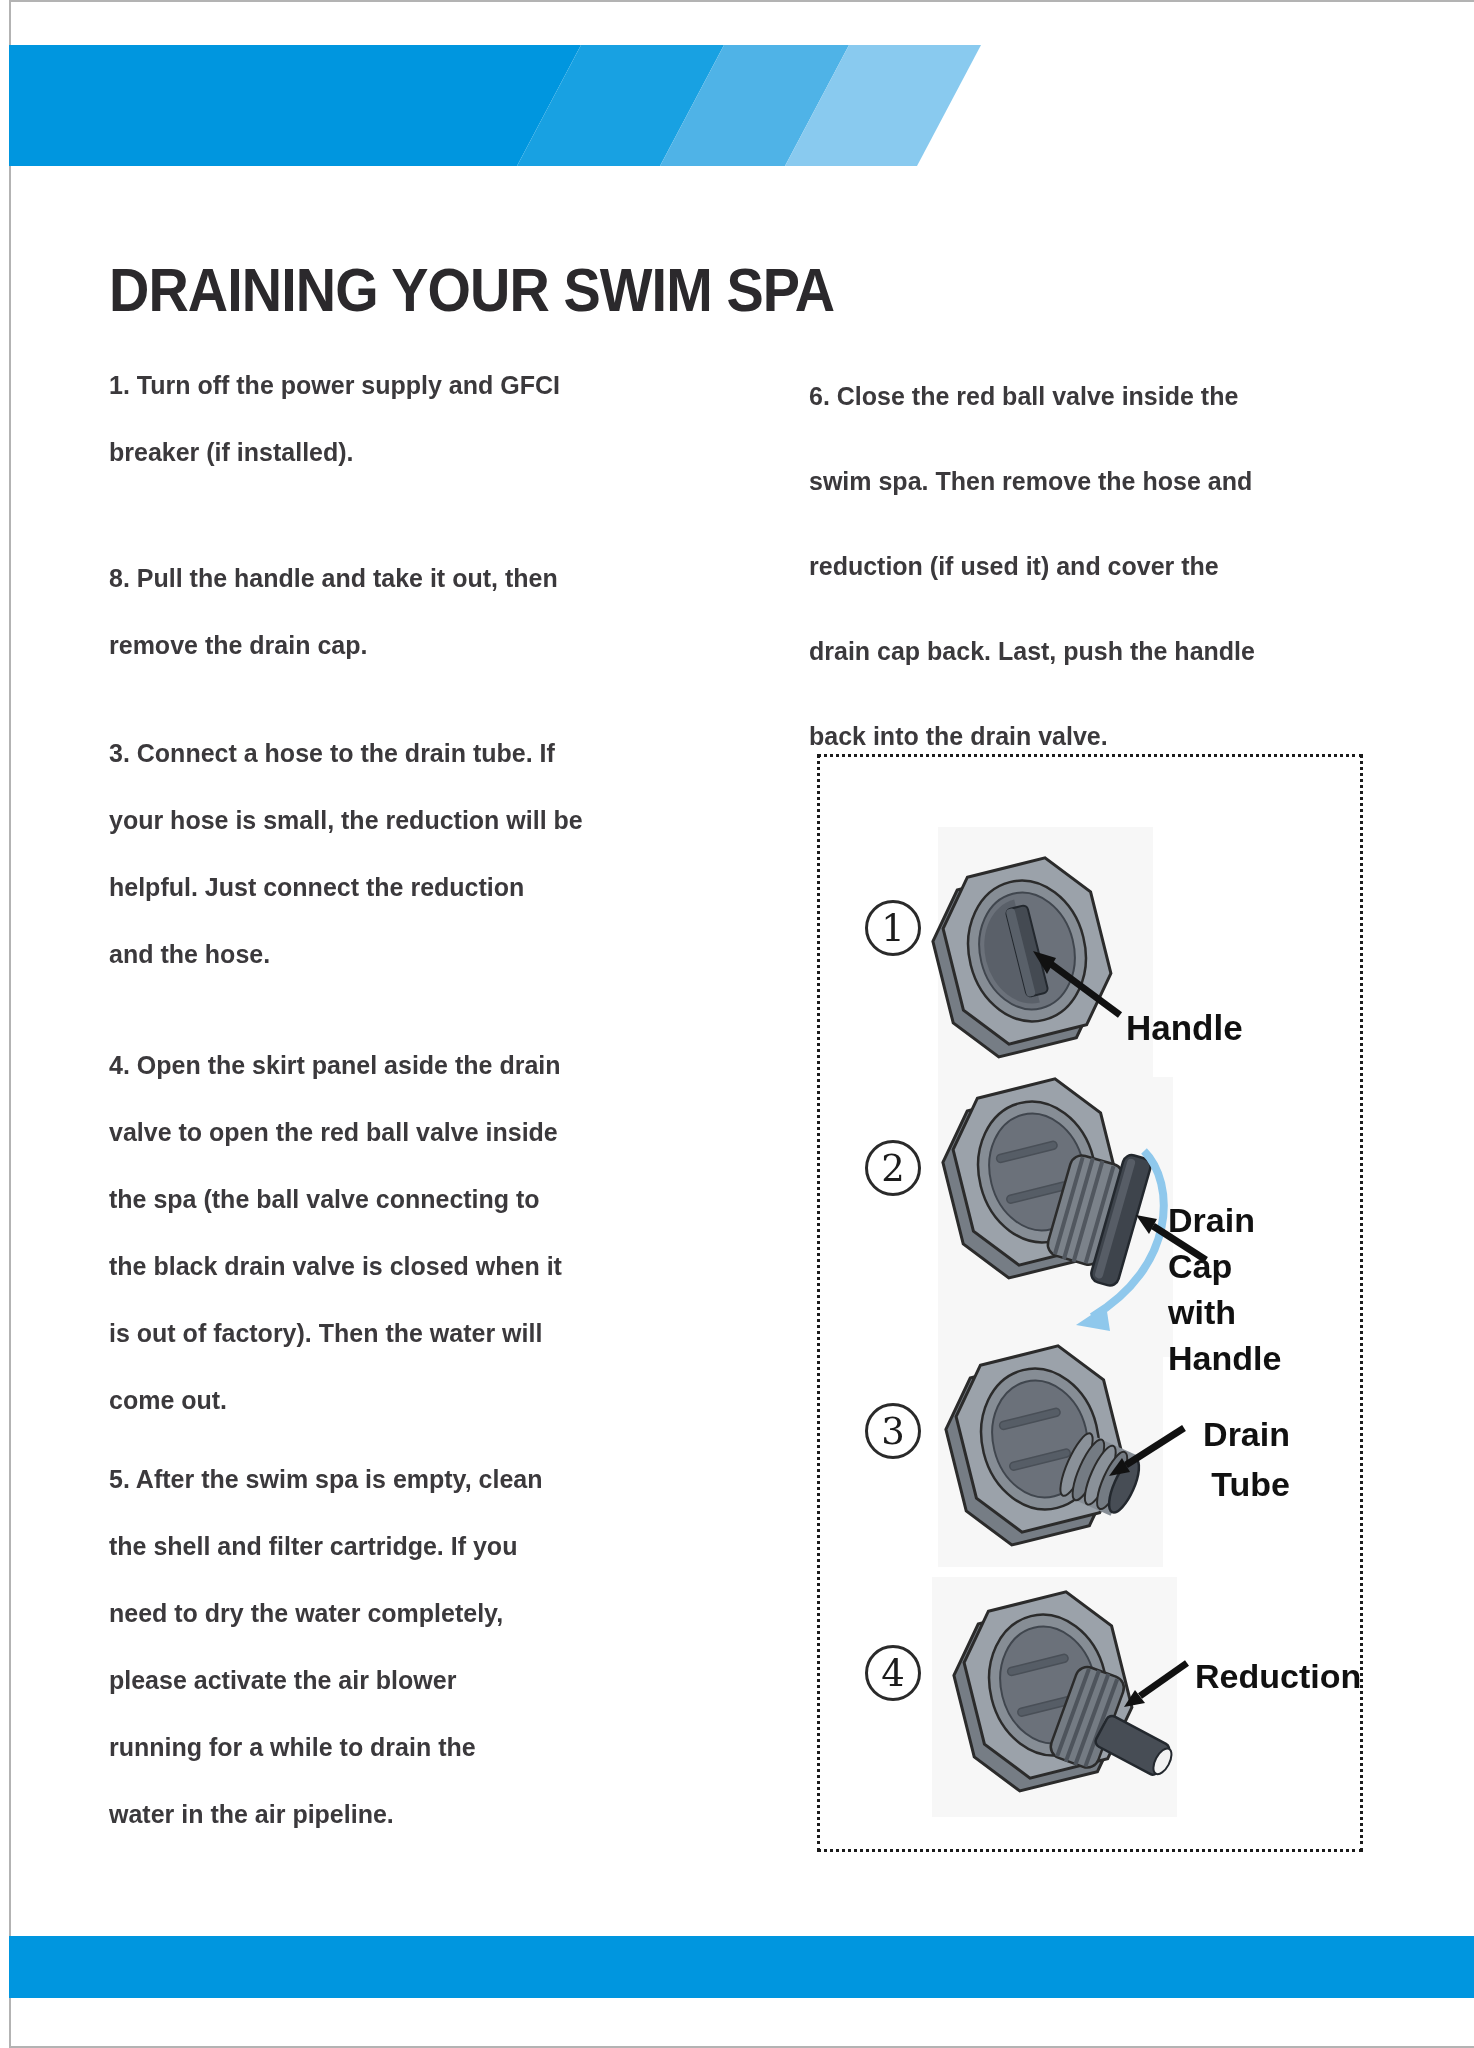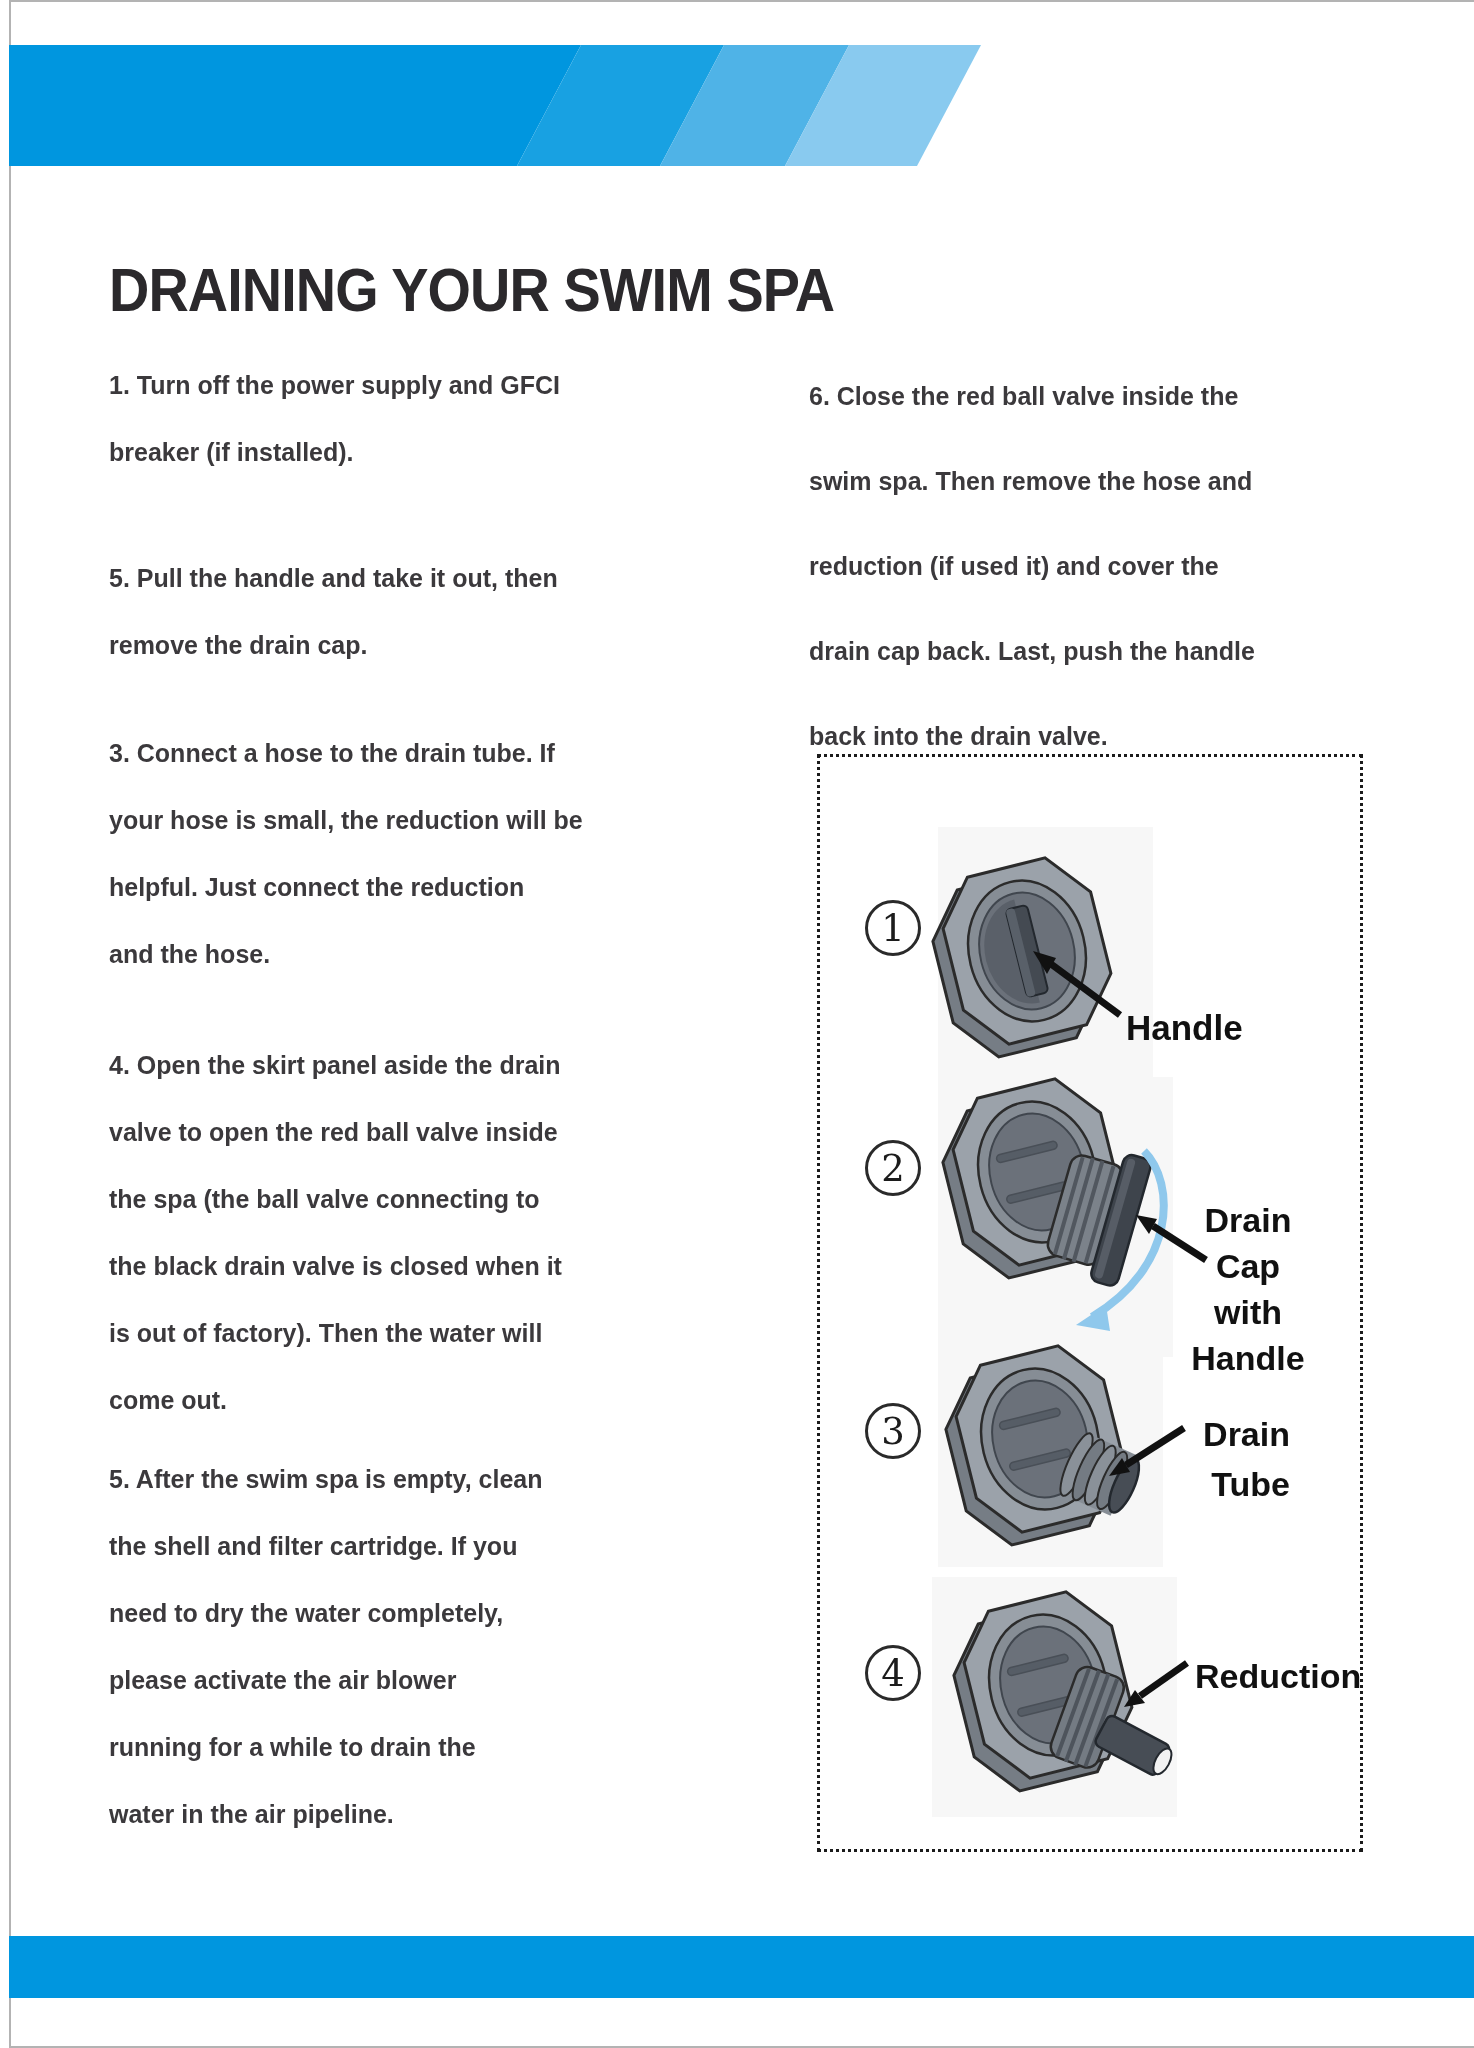--- a/index.html
+++ b/index.html
@@ -52,21 +52,21 @@
     background:transparent;
   }
   .n1{top:143px;} .n2{top:383px;} .n3{top:646px;} .n4{top:888px;}
   .fig-svg{position:absolute;left:0;display:block;}
   .v1{top:70px;}  .v2{top:320px;} .v3{top:580px;} .v4{top:820px;}
   .fig-label{
     position:absolute;font-weight:bold;color:#111111;
     font-size:34px;line-height:46px;white-space:pre-line;
   }
   .l1{left:306px;top:248px;font-size:35px;white-space:nowrap;}
-  .l2{left:348px;top:440px;width:160px;text-align:center;}
+  .l2{left:348px;top:440px;width:160px;}
   .l3{left:360px;top:652px;width:110px;text-align:right;line-height:50px;}
   .l4{left:375px;top:896px;white-space:nowrap;}
   .arrow-line{stroke:#111111;stroke-width:7;}
   .arrow-head{fill:#111111;}
   .scan-bg{fill:#f7f7f7;}
 </style>
 </head>
 <body>
 
 <div class="page">
@@ -94,21 +94,21 @@
     <div class="seg seg-1" style="background-color: rgb(0, 150, 223);"></div>
     <div class="seg seg-2" style="background-color: rgb(24, 161, 226);"></div>
     <div class="seg seg-3" style="background-color: rgb(79, 179, 231);"></div>
     <div class="seg seg-4" style="background-color: rgb(137, 202, 239);"></div>
   </div>
 
   <div class="title">DRAINING YOUR SWIM SPA</div>
 
   <div class="step col-left s1">1. Turn off the power supply and GFCI
 breaker (if installed).</div>
-  <div class="step col-left s2">5. Pull the handle and take it out, then
+  <div class="step col-left s2">8. Pull the handle and take it out, then
 remove the drain cap.</div>
   <div class="step col-left s3">3. Connect a hose to the drain tube. If
 your hose is small, the reduction will be
 helpful. Just connect the reduction
 and the hose.</div>
   <div class="step col-left s4">4. Open the skirt panel aside the drain
 valve to open the red ball valve inside
 the spa (the ball valve connecting to
 the black drain valve is closed when it
 is out of factory). Then the water will

